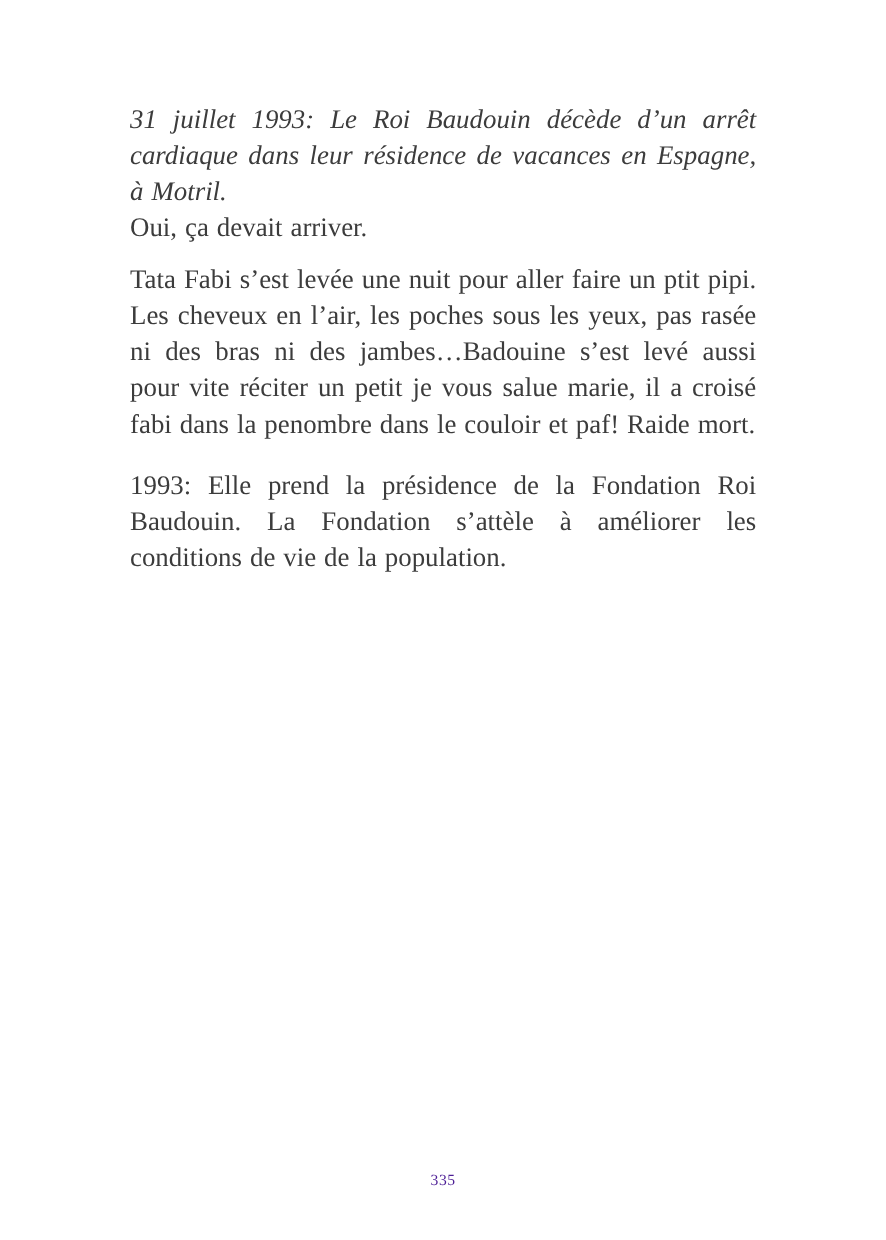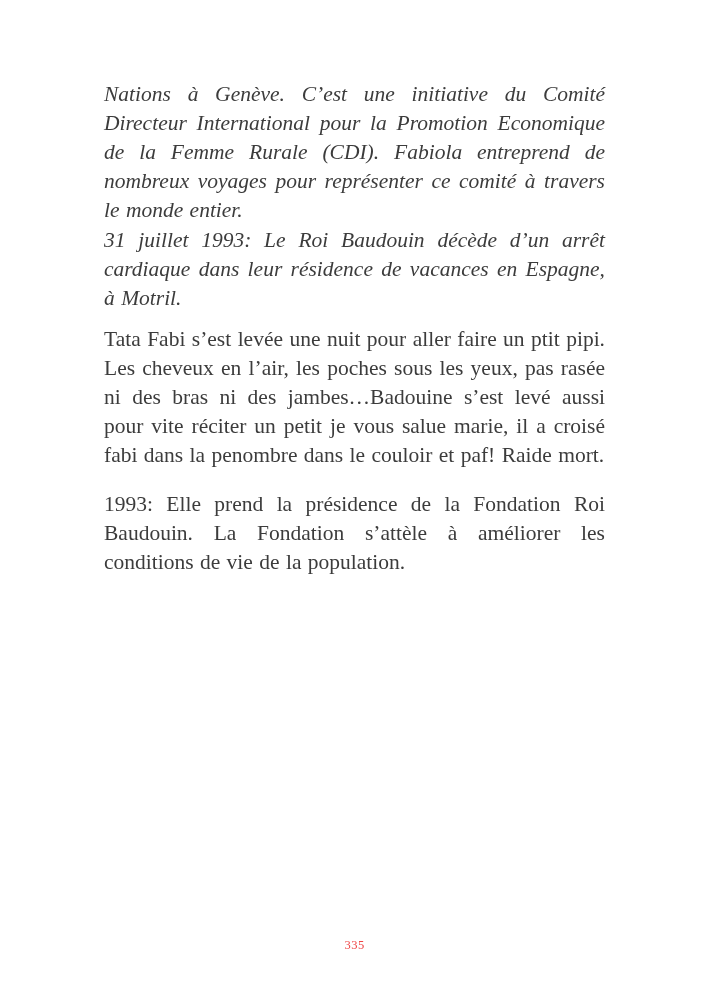--- a/index.html
+++ b/index.html
@@ -42,31 +42,31 @@
   .gap-27 { margin-top: 27px; }
   .footer {
     position: absolute;
     left: 0;
     right: 0;
     top: 935px;
     text-align: center;
   }
   .page-number {
     font-size: 12.5px;
-    color: #ef4444;
+    color: #4c1d95;
     letter-spacing: 0.5px;
   }
 </style>
 </head>
 <body>
 
 <div class="page">
   <main class="text-block">
-    <p class="para italic">Nations à Genève. C’est une initiative du Comité Directeur International pour la Promotion Economique de la Femme Rurale (CDI). Fabiola entreprend de nombreux voyages pour représenter ce comité à travers le monde entier.</p>
     <p class="para italic gap-13">31 juillet 1993: Le Roi Baudouin décède d’un arrêt cardiaque dans leur résidence de vacances en Espagne, à Motril.</p>
+    <p class="para">Oui, ça devait arriver.</p>
     <p class="para gap-4">Tata Fabi s’est levée une nuit pour aller faire un ptit pipi. Les cheveux en l’air, les poches sous les yeux, pas rasée ni des bras ni des jambes…Badouine s’est levé aussi pour vite réciter un petit je vous salue marie, il a croisé fabi dans la penombre dans le couloir et paf! Raide mort.</p>
     <p class="para gap-20">1993: Elle prend la présidence de la Fondation Roi Baudouin. La Fondation s’attèle à améliorer les conditions de vie de la population.</p>
   </main>
 
   <footer class="footer">
     <span class="page-number">335</span>
   </footer>
 </div>
 
 </body></html>

